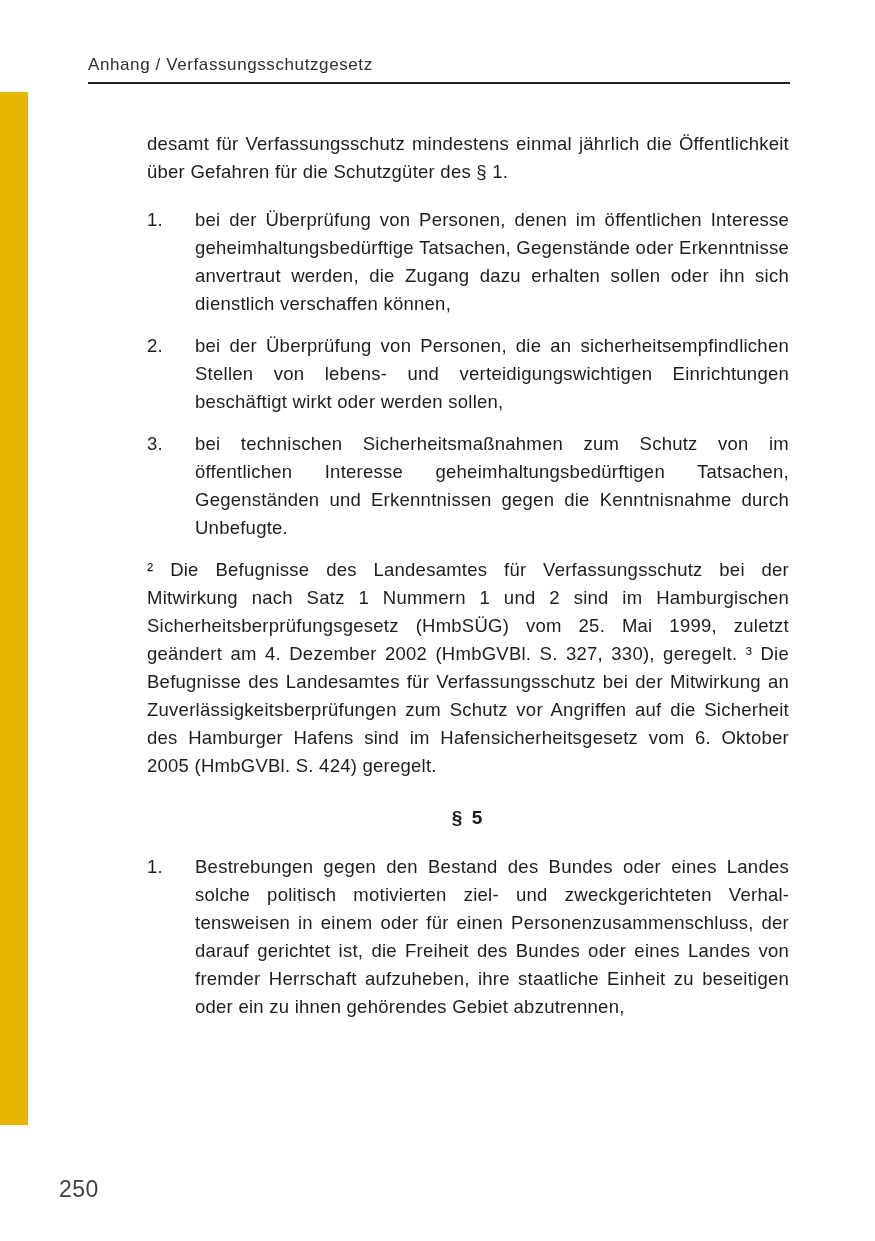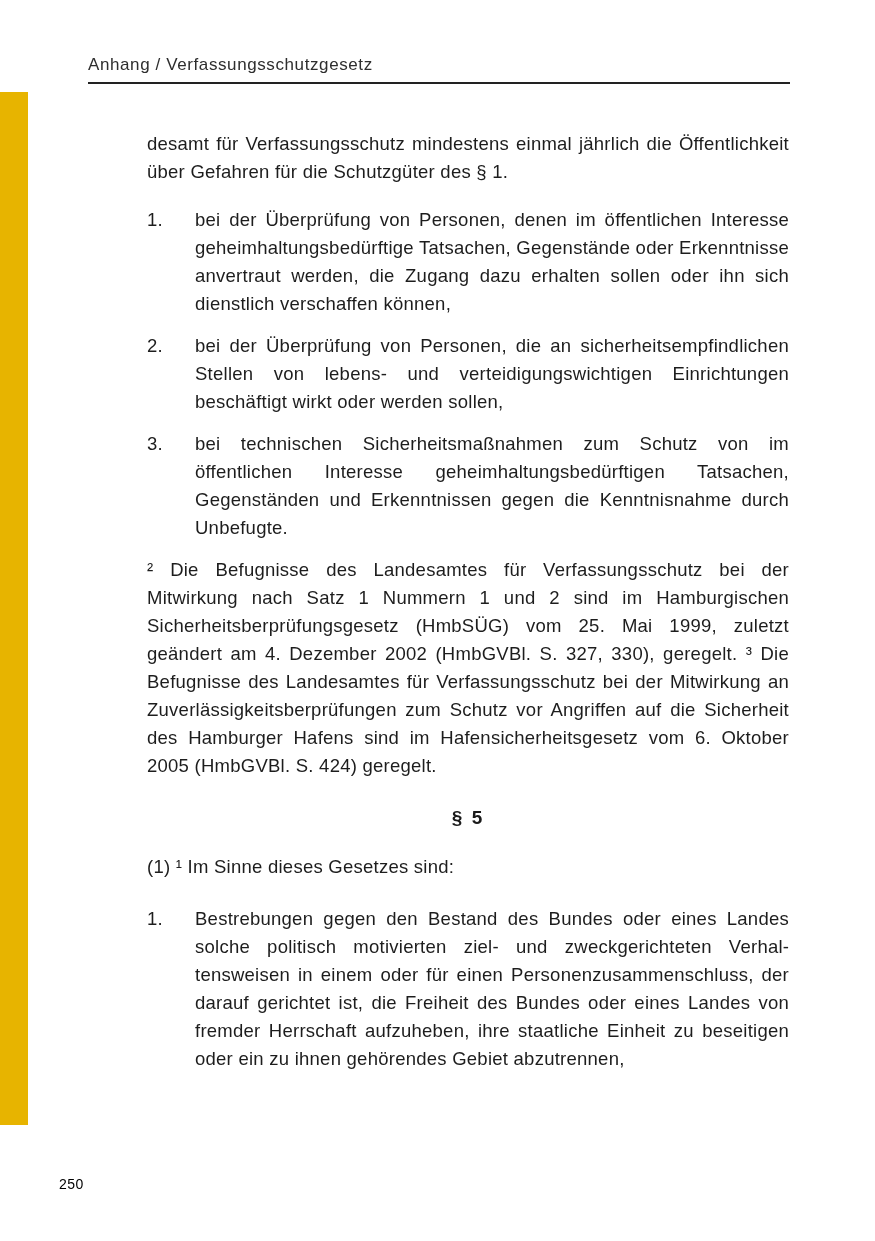--- a/index.html
+++ b/index.html
@@ -74,23 +74,23 @@
     line-height: 27px;
     letter-spacing: 0.6px;
     margin: 24px 0 22px 0;
     color: #1a1a1a;
   }
   .section-number { letter-spacing: 2px; }
   .page-number {
     position: absolute;
     left: 59px;
     top: 1176px;
-    font-size: 14px;
+    font-size: 23px;
     letter-spacing: 0.5px;
-    color: #000000;
+    color: #404040;
   }
 </style>
 </head>
 <body>
 
 <div class="page">
 
   <div class="accent-stripe"></div>
 
   <header class="page-header">
@@ -117,21 +117,20 @@
         <span class="item-text">bei technischen Sicherheitsmaßnahmen zum Schutz von im öffentlichen Interesse geheimhaltungs­bedürftigen Tatsachen, Gegenständen und Erkenntnissen gegen die Kenntnis­nahme durch Unbefugte.</span>
       </div>
     </div>
 
     <p class="body-par">² Die Befugnisse des Landesamtes für Verfassungsschutz bei der Mitwirkung nach Satz 1 Nummern 1 und 2 sind im Hamburgischen Sicherheits­berprüfungsgesetz (HmbSÜG) vom 25. Mai 1999, zuletzt geändert am 4. Dezember 2002 (HmbGVBl. S. 327, 330), geregelt. ³ Die Befugnisse des Landesamtes für Verfassungsschutz bei der Mit­wirkung an Zuverlässigkeits­berprüfungen zum Schutz vor Angriffen auf die Sicherheit des Hamburger Hafens sind im Hafensicherheitsge­setz vom 6. Oktober 2005 (HmbGVBl. S. 424) geregelt.</p>
 
     <div class="section-heading">
       <div class="section-number">§ 5</div>
     </div>
 
-    <p class="body-par tight">(1) ¹ Im Sinne dieses Gesetzes sind:</p>
 
     <div class="num-list">
       <div class="list-item">
         <span class="item-num">1.</span>
         <span class="item-text">Bestrebungen gegen den Bestand des Bundes oder eines Landes solche politisch motivierten ziel- und zweckgerichteten Verhal­tensweisen in einem oder für einen Personen­zusammenschluss, der darauf gerichtet ist, die Freiheit des Bundes oder eines Lan­des von fremder Herrschaft aufzuheben, ihre staatliche Einheit zu beseitigen oder ein zu ihnen gehörendes Gebiet abzutrennen,</span>
       </div>
     </div>
 
   </main>
 

